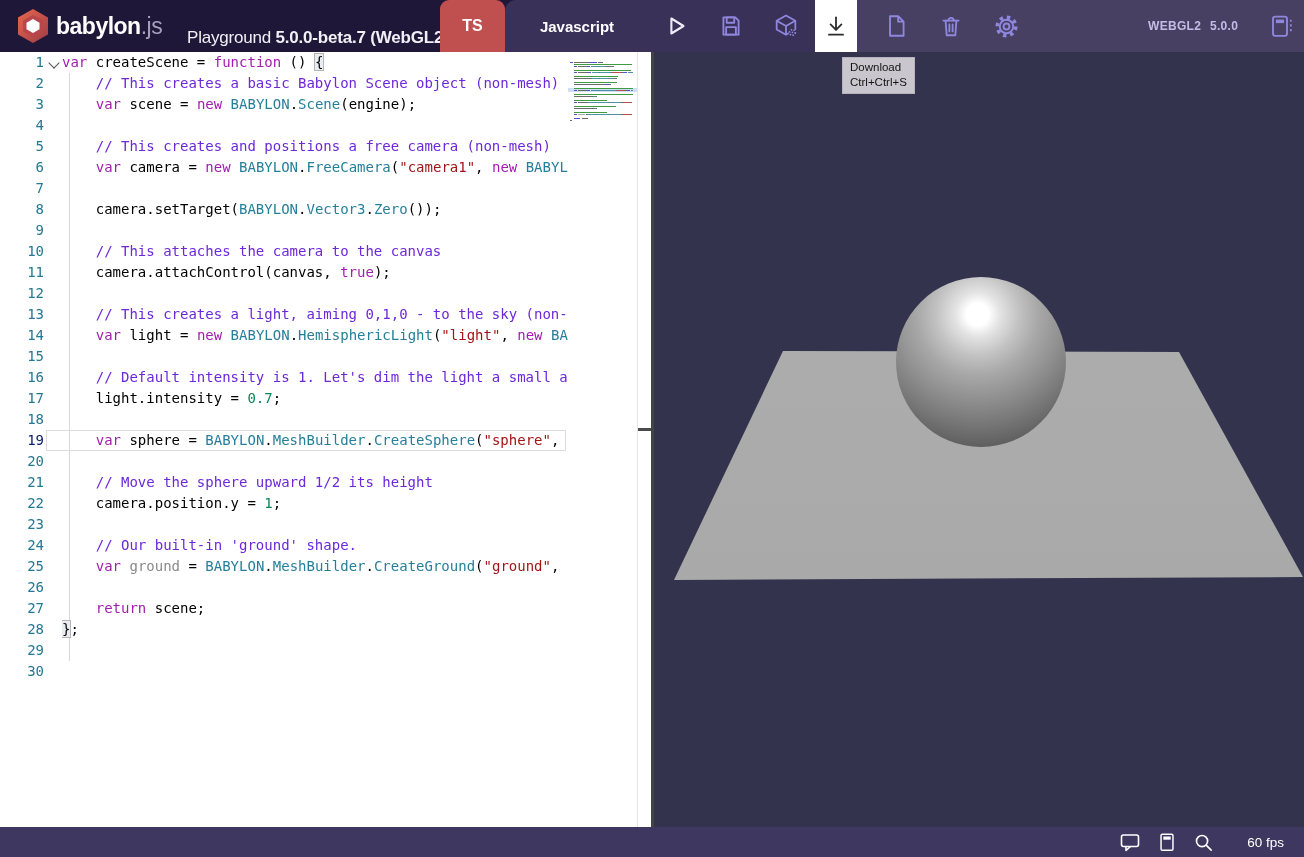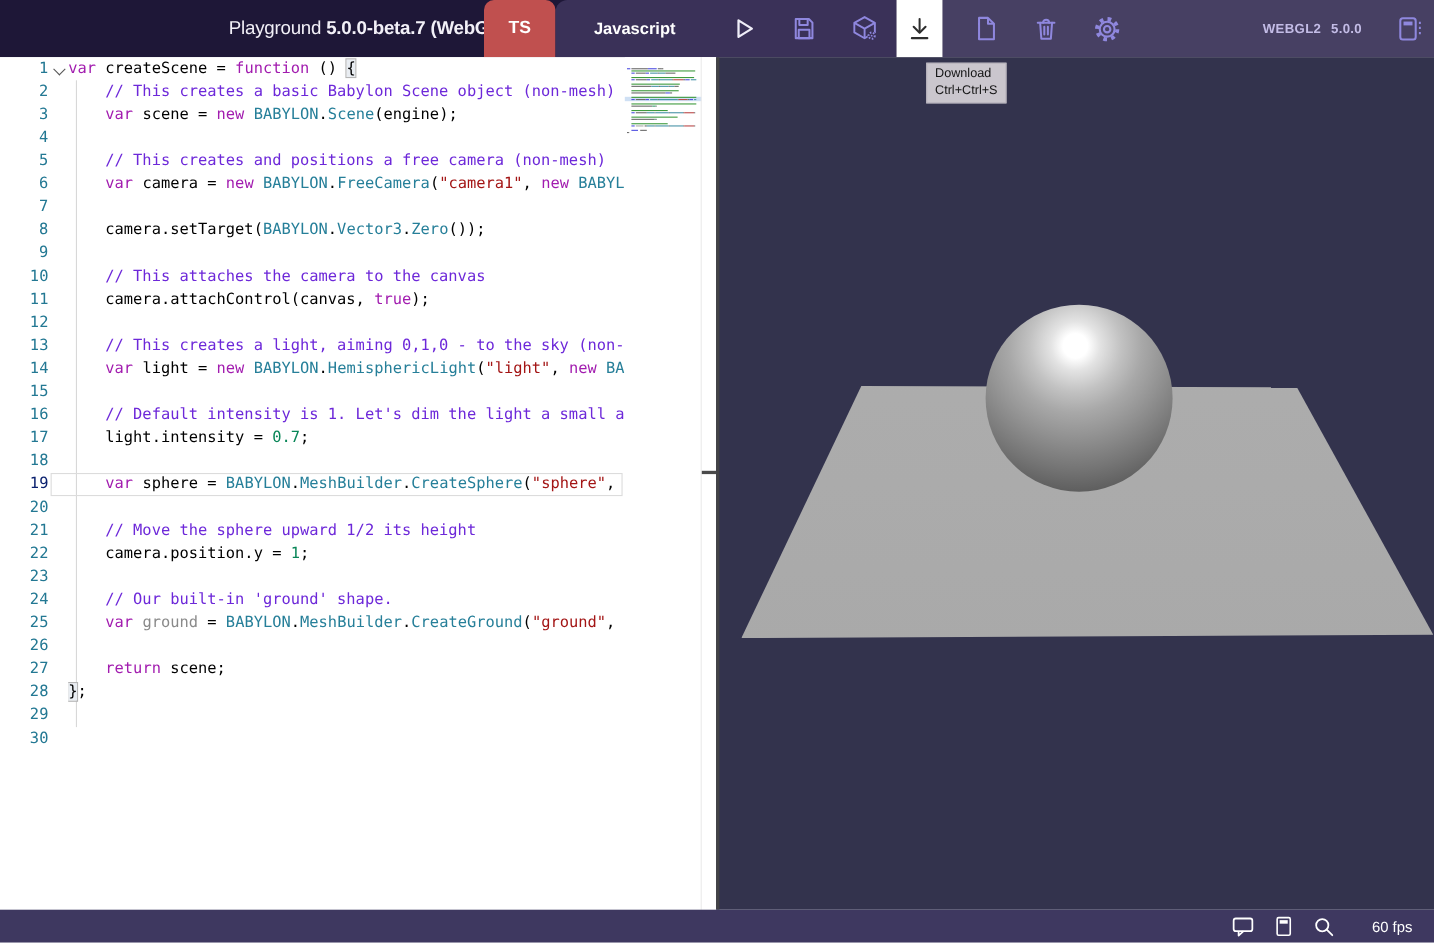--- a/index.html
+++ b/index.html
@@ -5,22 +5,22 @@
   * { margin:0; padding:0; box-sizing:border-box; }
   html,body { background:#ffffff; }
   .screen { position:relative; width:1304px; height:857px; overflow:hidden;
             font-family:"Liberation Sans", sans-serif; }
 
   
   .header { position:absolute; left:0; top:0; width:1304px; height:52px; background:#1e1737; }
   .brand { position:absolute; left:14px; top:0; height:52px; display:flex; align-items:center; }
   .brand-text { font-size:23px; font-weight:bold; color:#ffffff; margin-left:4px; letter-spacing:-0.5px; }
   .brand-suffix { font-weight:400; color:#a79fbc; }
-  .pg-title { position:absolute; left:187px; top:0; height:52px; display:flex; align-items:center;
-              color:#f2f0f7; font-size:17px; font-weight:400; letter-spacing:-0.2px; white-space:pre;margin-left:21px; }
+  .pg-title { position:absolute; left:187px; top:12px; height:52px; display:flex; align-items:center;
+              color:#f2f0f7; font-size:17px; font-weight:400; letter-spacing:-0.2px; white-space:pre; }
   .pg-title b { font-weight:bold; }
   .ts-btn { position:absolute; left:440px; top:0; width:65px; height:52px; background:#c0504f;
             border:none; border-radius:9px 9px 0 0; color:#ffffff; font-size:16px; font-weight:bold;
             font-family:inherit; cursor:pointer; }
   .seg-mid { position:absolute; left:505px; top:0; width:310px; height:52px; background:#3a3158;
              border-radius:11px 0 0 0; }
   .lang-label { position:absolute; left:527px; top:0; width:100px; height:52px; display:flex;
                 align-items:center; justify-content:center; color:#ffffff; font-size:15px;
                 font-weight:bold; cursor:pointer; }
   .hbtn { position:absolute; top:0; height:52px; width:44px; display:flex; align-items:center;
@@ -91,20 +91,36 @@
 
   svg { display:block; }
 </style>
 </head>
 <body>
 
 <div class="screen">
 
   <div class="header">
 
+    <div class="brand">
+      <span>
+        <svg width="38" height="38" viewBox="0 0 38 38">
+          <defs>
+            <linearGradient id="lg" x1="0" y1="0" x2="1" y2="1">
+              <stop offset="0" stop-color="#e8684f"></stop>
+                <stop offset="1" stop-color="#9e3c44"></stop>
+            </linearGradient>
+          </defs>
+          <polygon points="19,2 34,10.5 34,27.5 19,36 4,27.5 4,10.5" fill="url(#lg)"></polygon>
+          <polygon points="19,8 29,13.5 29,24.5 19,30 9,24.5 9,13.5" fill="#b8464b"></polygon>
+          <polygon points="19,12 25.5,15.7 25.5,22.3 19,26 12.5,22.3 12.5,15.7" fill="#ffffff"></polygon>
+        </svg>
+      </span>
+      <span class="brand-text"><span>babylon</span><span class="brand-suffix">.js</span></span>
+    </div>
 
     <div class="pg-title"><span>Playground </span><b>5.0.0-beta.7 (WebGL2)</b></div>
 
     <button class="ts-btn">TS</button>
 
     <div class="seg-mid"></div>
     <div class="lang-label">Javascript</div>
 
     <button class="hbtn" style="left:654px" title="">
       <span>

